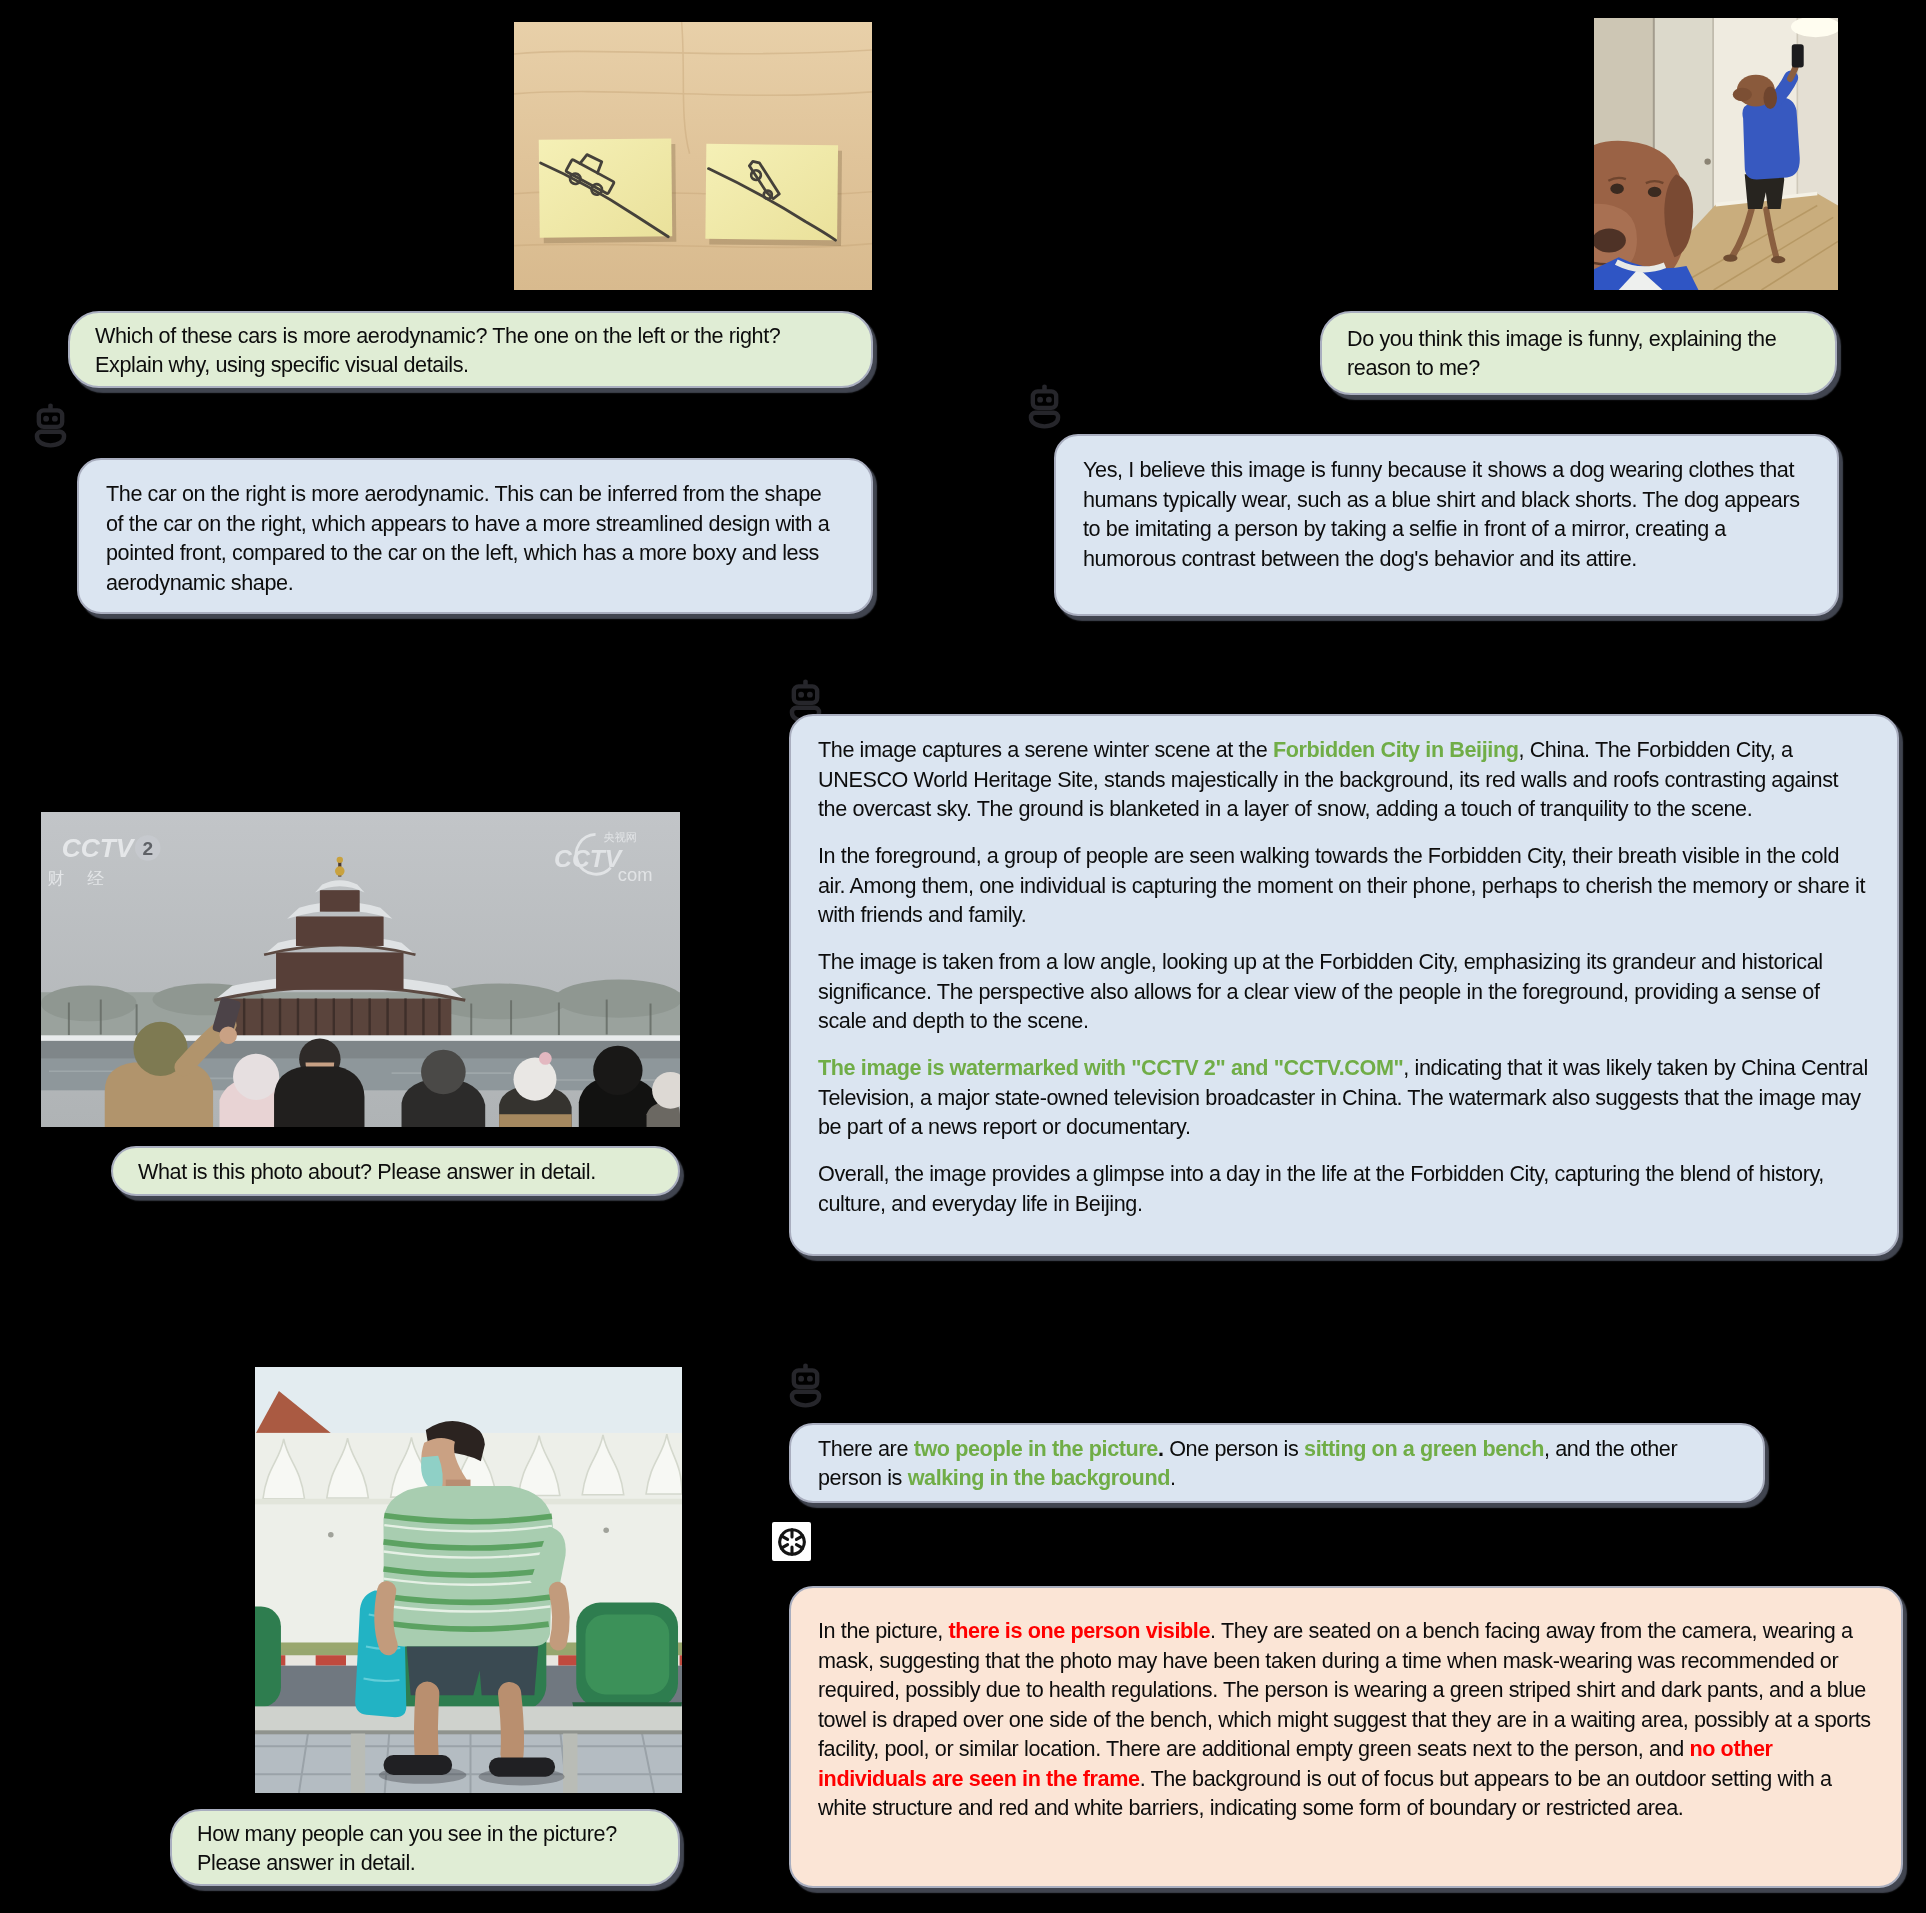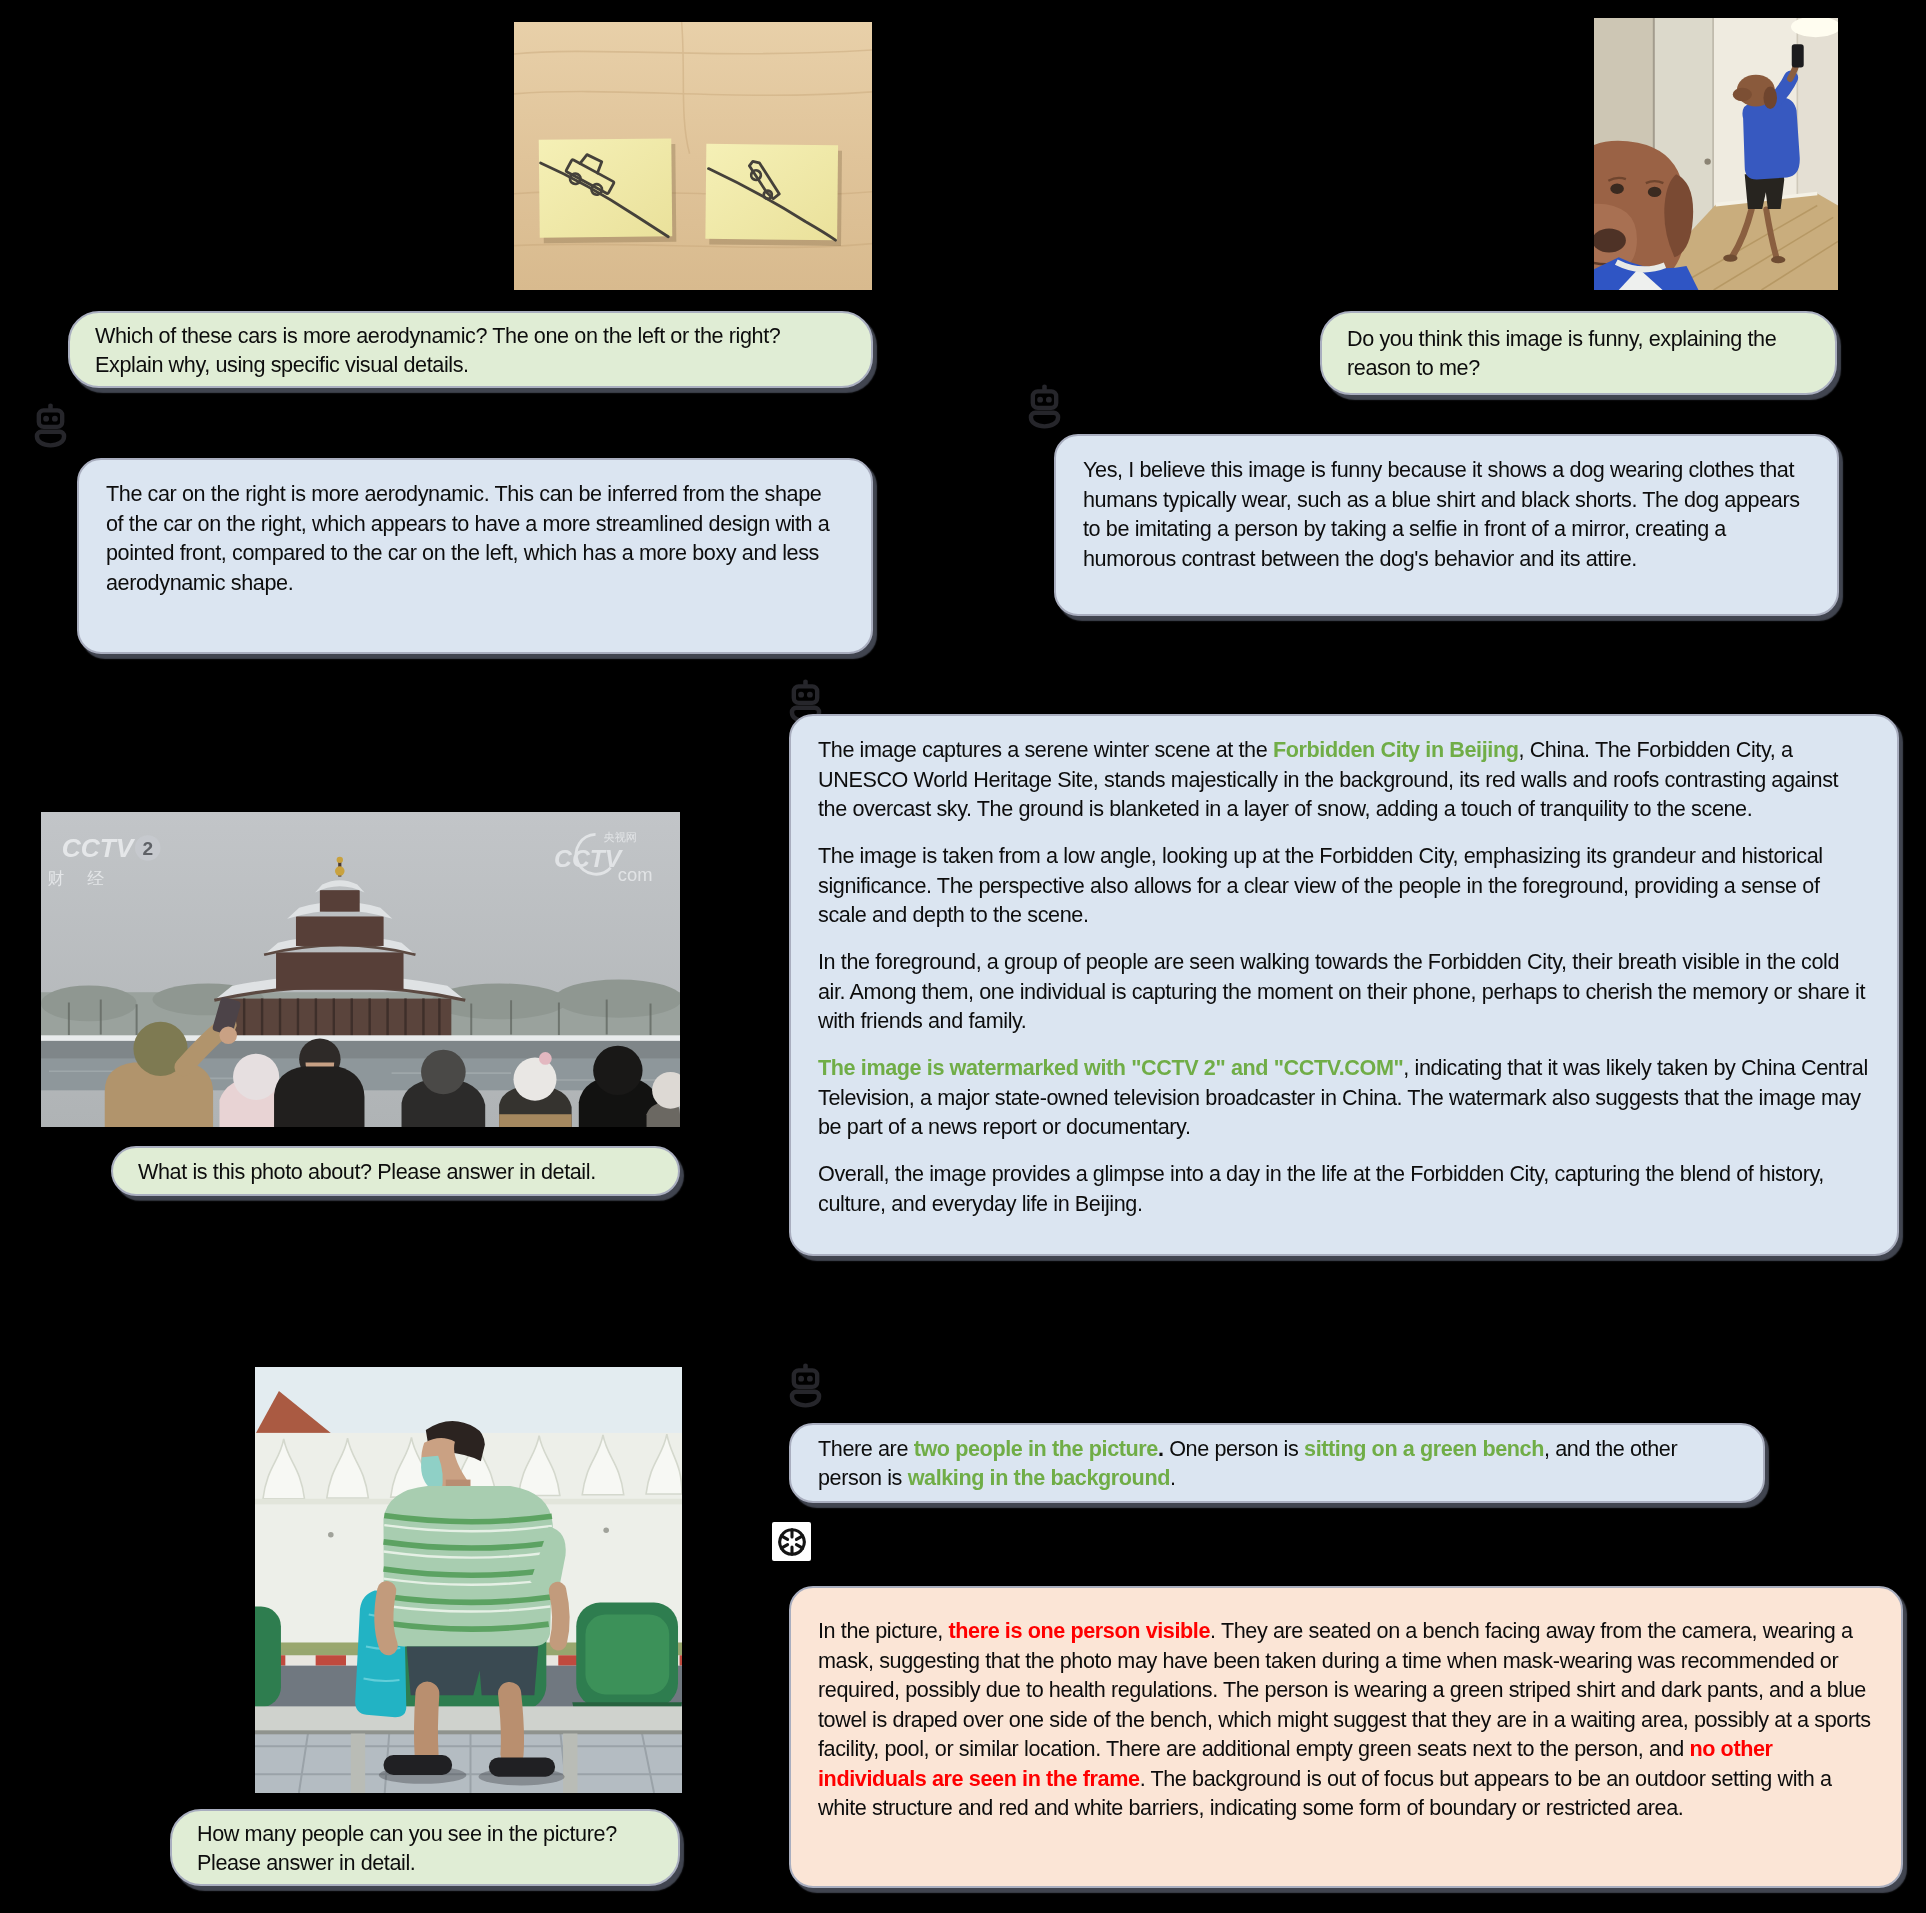--- a/index.html
+++ b/index.html
@@ -107,21 +107,21 @@
   </div>
 
   <div class="bubble q" style="left:68px;top:311px;width:805px;height:77px;">
     <span>Which of these cars is more aerodynamic? The one on the left or the right? Explain why, using specific visual details.</span>
   </div>
 
   <svg class="bot-icon" style="left:26px;top:399px;" viewBox="0 0 122 128" width="49" height="51">
     <use href="#robot"></use>
     </svg>
 
-  <div class="bubble a" style="left:77px;top:458px;width:796px;height:196px;">
+  <div class="bubble a" style="left:77px;top:458px;width:796px;height:156px;">
     <span>The car on the right is more aerodynamic. This can be inferred from the shape of the car on the right, which appears to have a more streamlined design with a pointed front, compared to the car on the left, which has a more boxy and less aerodynamic shape.</span>
   </div>
 
   <div class="img-box" style="left:1594px;top:18px;width:244px;height:272px;" title="A dog wearing a blue shirt appears to take a mirror selfie in a hallway; a large dog face looks at the camera in the foreground">
     <svg viewBox="0 0 612 682" preserveAspectRatio="none">
       <rect width="612" height="682" fill="#e7e3d7"></rect>
       <rect x="0" y="0" width="150" height="682" fill="#cdc6b4"></rect>
       <rect x="150" y="0" width="150" height="610" fill="#dcd9cb"></rect>
       <line x1="150" y1="0" x2="150" y2="682" stroke="#a39c8d" stroke-width="5"></line>
       <line x1="300" y1="0" x2="300" y2="560" stroke="#a39c8d" stroke-width="5"></line>
@@ -180,22 +180,22 @@
   <div class="bubble a" style="left:1054px;top:434px;width:785px;height:182px;">
     <span>Yes, I believe this image is funny because it shows a dog wearing clothes that humans typically wear, such as a blue shirt and black shorts. The dog appears to be imitating a person by taking a selfie in front of a mirror, creating a humorous contrast between the dog's behavior and its attire.</span>
   </div>
 
   <svg class="bot-icon" style="left:781px;top:675px;" viewBox="0 0 122 128" width="49" height="51">
     <use href="#robot"></use>
     </svg>
 
   <div class="bubble a answer" style="left:789px;top:714px;width:1110px;height:542px;">
   <p><span class="seg-n">The image captures a serene winter scene at the </span><span class="seg-g">Forbidden City in Beijing</span><span class="seg-n">, China. The Forbidden City, a UNESCO World Heritage Site, stands majestically in the background, its red walls and roofs contrasting against the overcast sky. The ground is blanketed in a layer of snow, adding a touch of tranquility to the scene.</span></p>
+      <p><span class="seg-n">In the foreground, a group of people are seen walking towards the Forbidden City, their breath visible in the cold air. Among them, one individual is capturing the moment on their phone, perhaps to cherish the memory or share it with friends and family.</span></p>
       <p><span class="seg-n">The image is taken from a low angle, looking up at the Forbidden City, emphasizing its grandeur and historical significance. The perspective also allows for a clear view of the people in the foreground, providing a sense of scale and depth to the scene.</span></p>
-      <p><span class="seg-n">In the foreground, a group of people are seen walking towards the Forbidden City, their breath visible in the cold air. Among them, one individual is capturing the moment on their phone, perhaps to cherish the memory or share it with friends and family.</span></p>
       <p><span class="seg-g">The image is watermarked with "CCTV 2" and "CCTV.COM"</span><span class="seg-n">, indicating that it was likely taken by China Central Television, a major state-owned television broadcaster in China. The watermark also suggests that the image may be part of a news report or documentary.</span></p>
       <p><span class="seg-n">Overall, the image provides a glimpse into a day in the life at the Forbidden City, capturing the blend of history, culture, and everyday life in Beijing.</span></p>
     </div>
 
   <div class="img-box" style="left:41px;top:812px;width:639px;height:315px;" title="Snowy winter scene of a Forbidden City corner tower by the moat with onlookers in the foreground, CCTV watermarks in the corners">
     <svg viewBox="0 0 1604 790" preserveAspectRatio="none" font-family="Liberation Sans, sans-serif">
       <defs>
         <linearGradient id="sky" x1="0" y1="0" x2="0" y2="1">
           <stop offset="0" stop-color="#c2c5c8"></stop>
             <stop offset="1" stop-color="#afb3b5"></stop>

